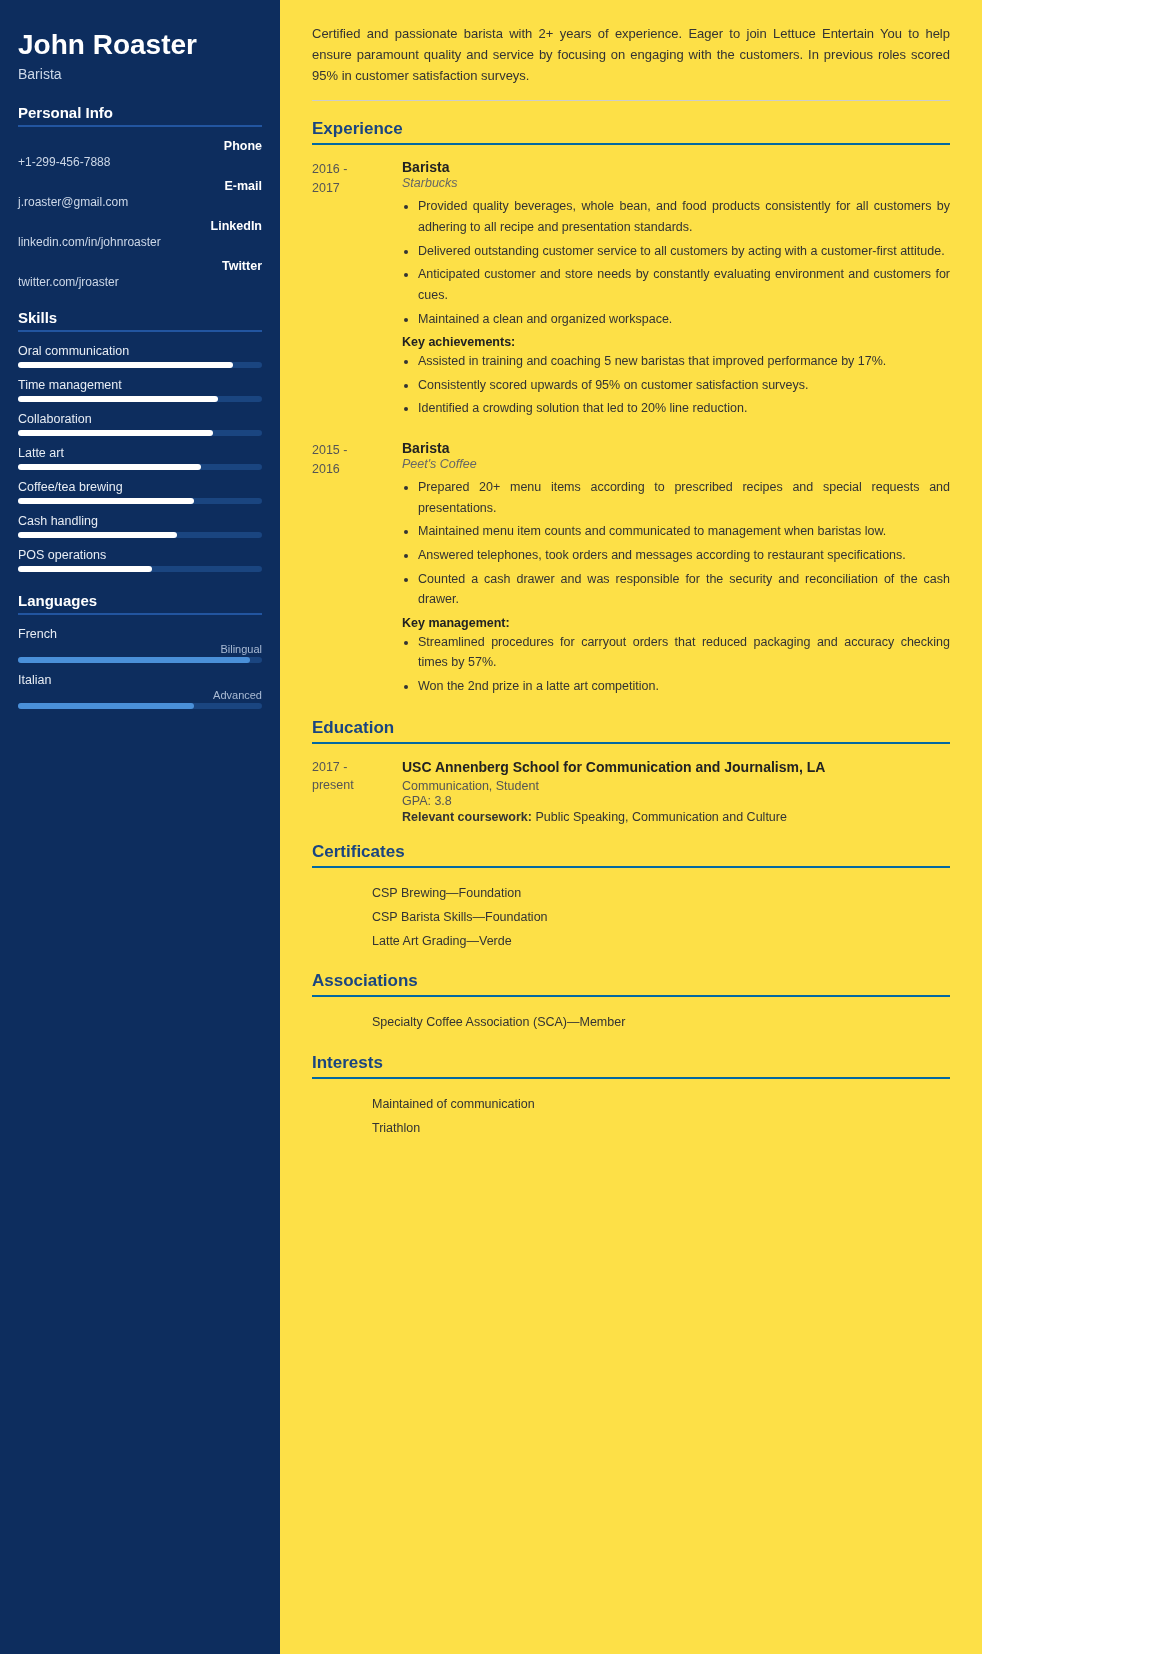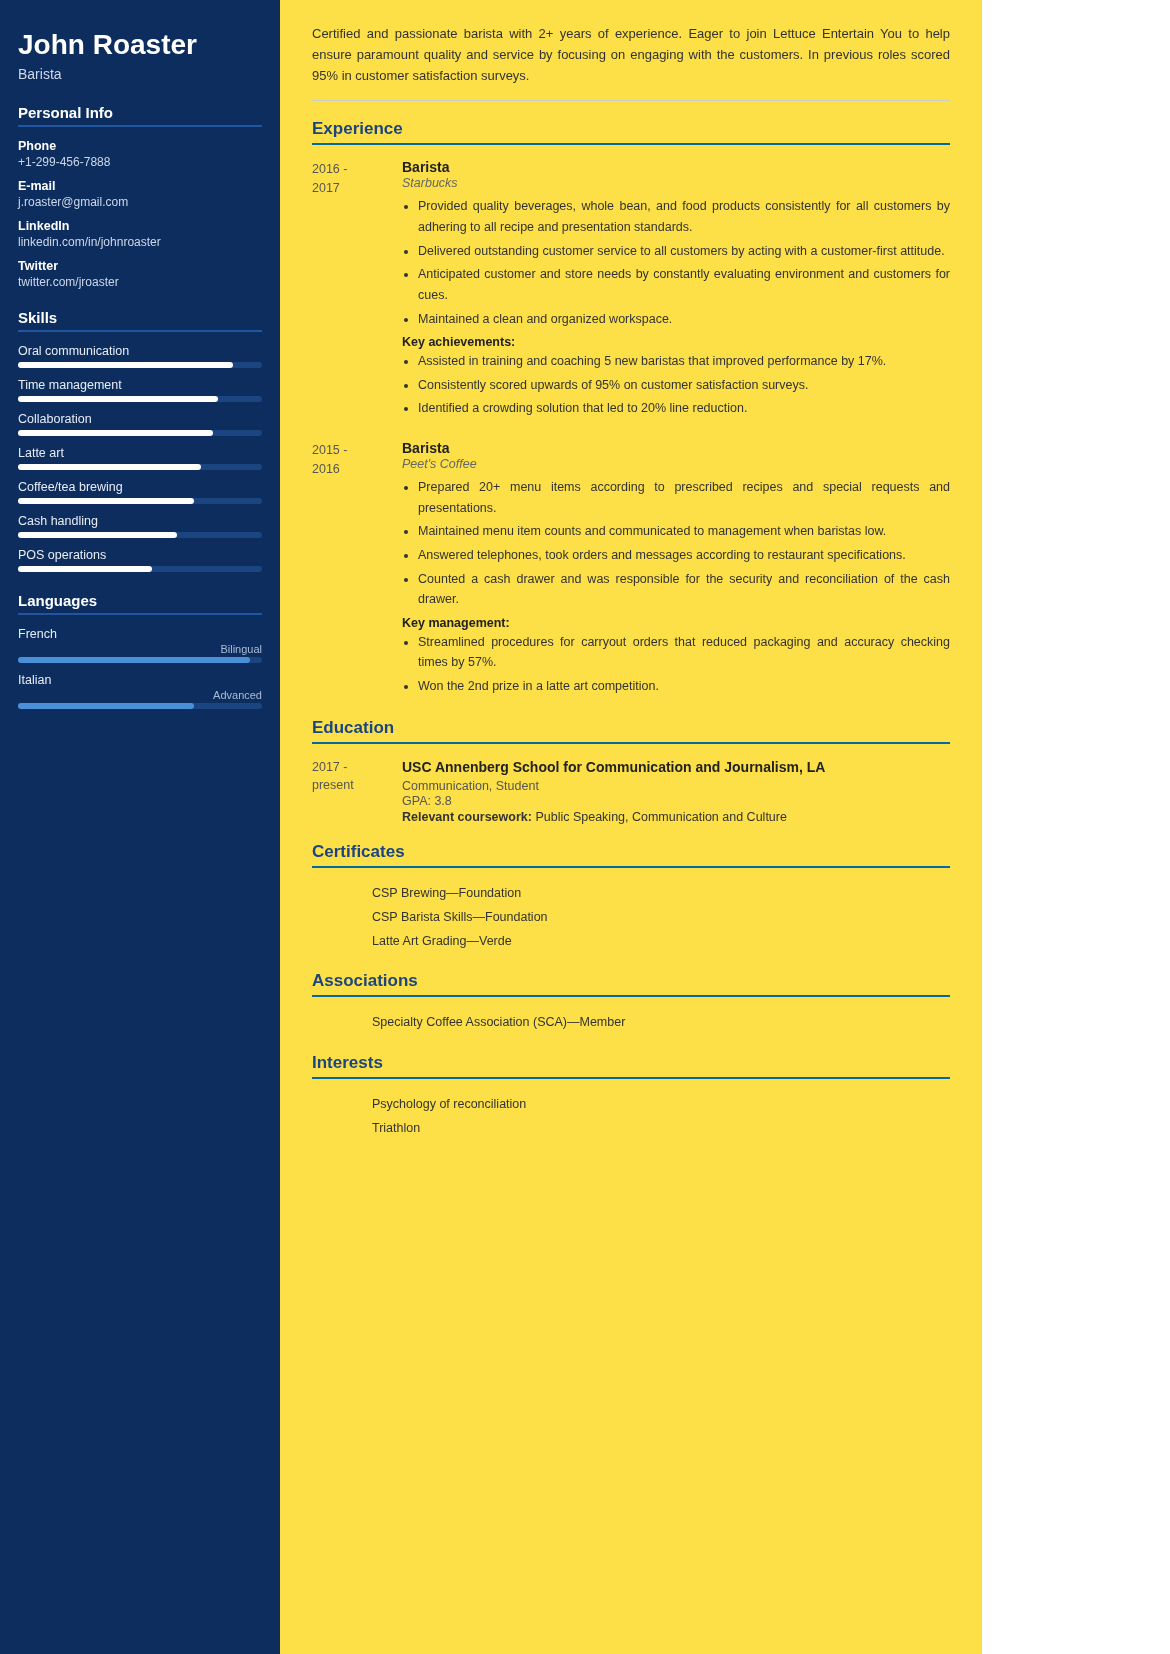--- a/index.html
+++ b/index.html
@@ -46,20 +46,21 @@
       padding-bottom: 4px;
       margin-bottom: 12px;
       margin-top: 20px;
     }
     .info-label {
       font-weight: bold;
       font-size: 12.5px;
       color: #fff;
       margin-top: 10px;
       margin-bottom: 2px;
+      text-align: right;
     }
     .info-value {
       font-size: 12px;
       color: #cdd8e8;
       margin-bottom: 2px;
     }
     
     .skill-name {
       font-size: 12.5px;
       color: #e8edf4;
@@ -407,19 +408,19 @@
     <div class="main-section">
       <div class="main-section-title">Associations</div>
       <ul id="associations-container" class="assoc-list">
           <li>Specialty Coffee Association (SCA)—Member</li>
         </ul>
     </div>
 
     <div class="main-section">
       <div class="main-section-title">Interests</div>
       <ul id="interests-container" class="interest-list">
-          <li>Psychology of reconciliation</li>
+          <li>Maintained of communication</li>
           <li>Triathlon</li>
         </ul>
     </div>
 
   </div>
 </div>
 
 </body></html>

